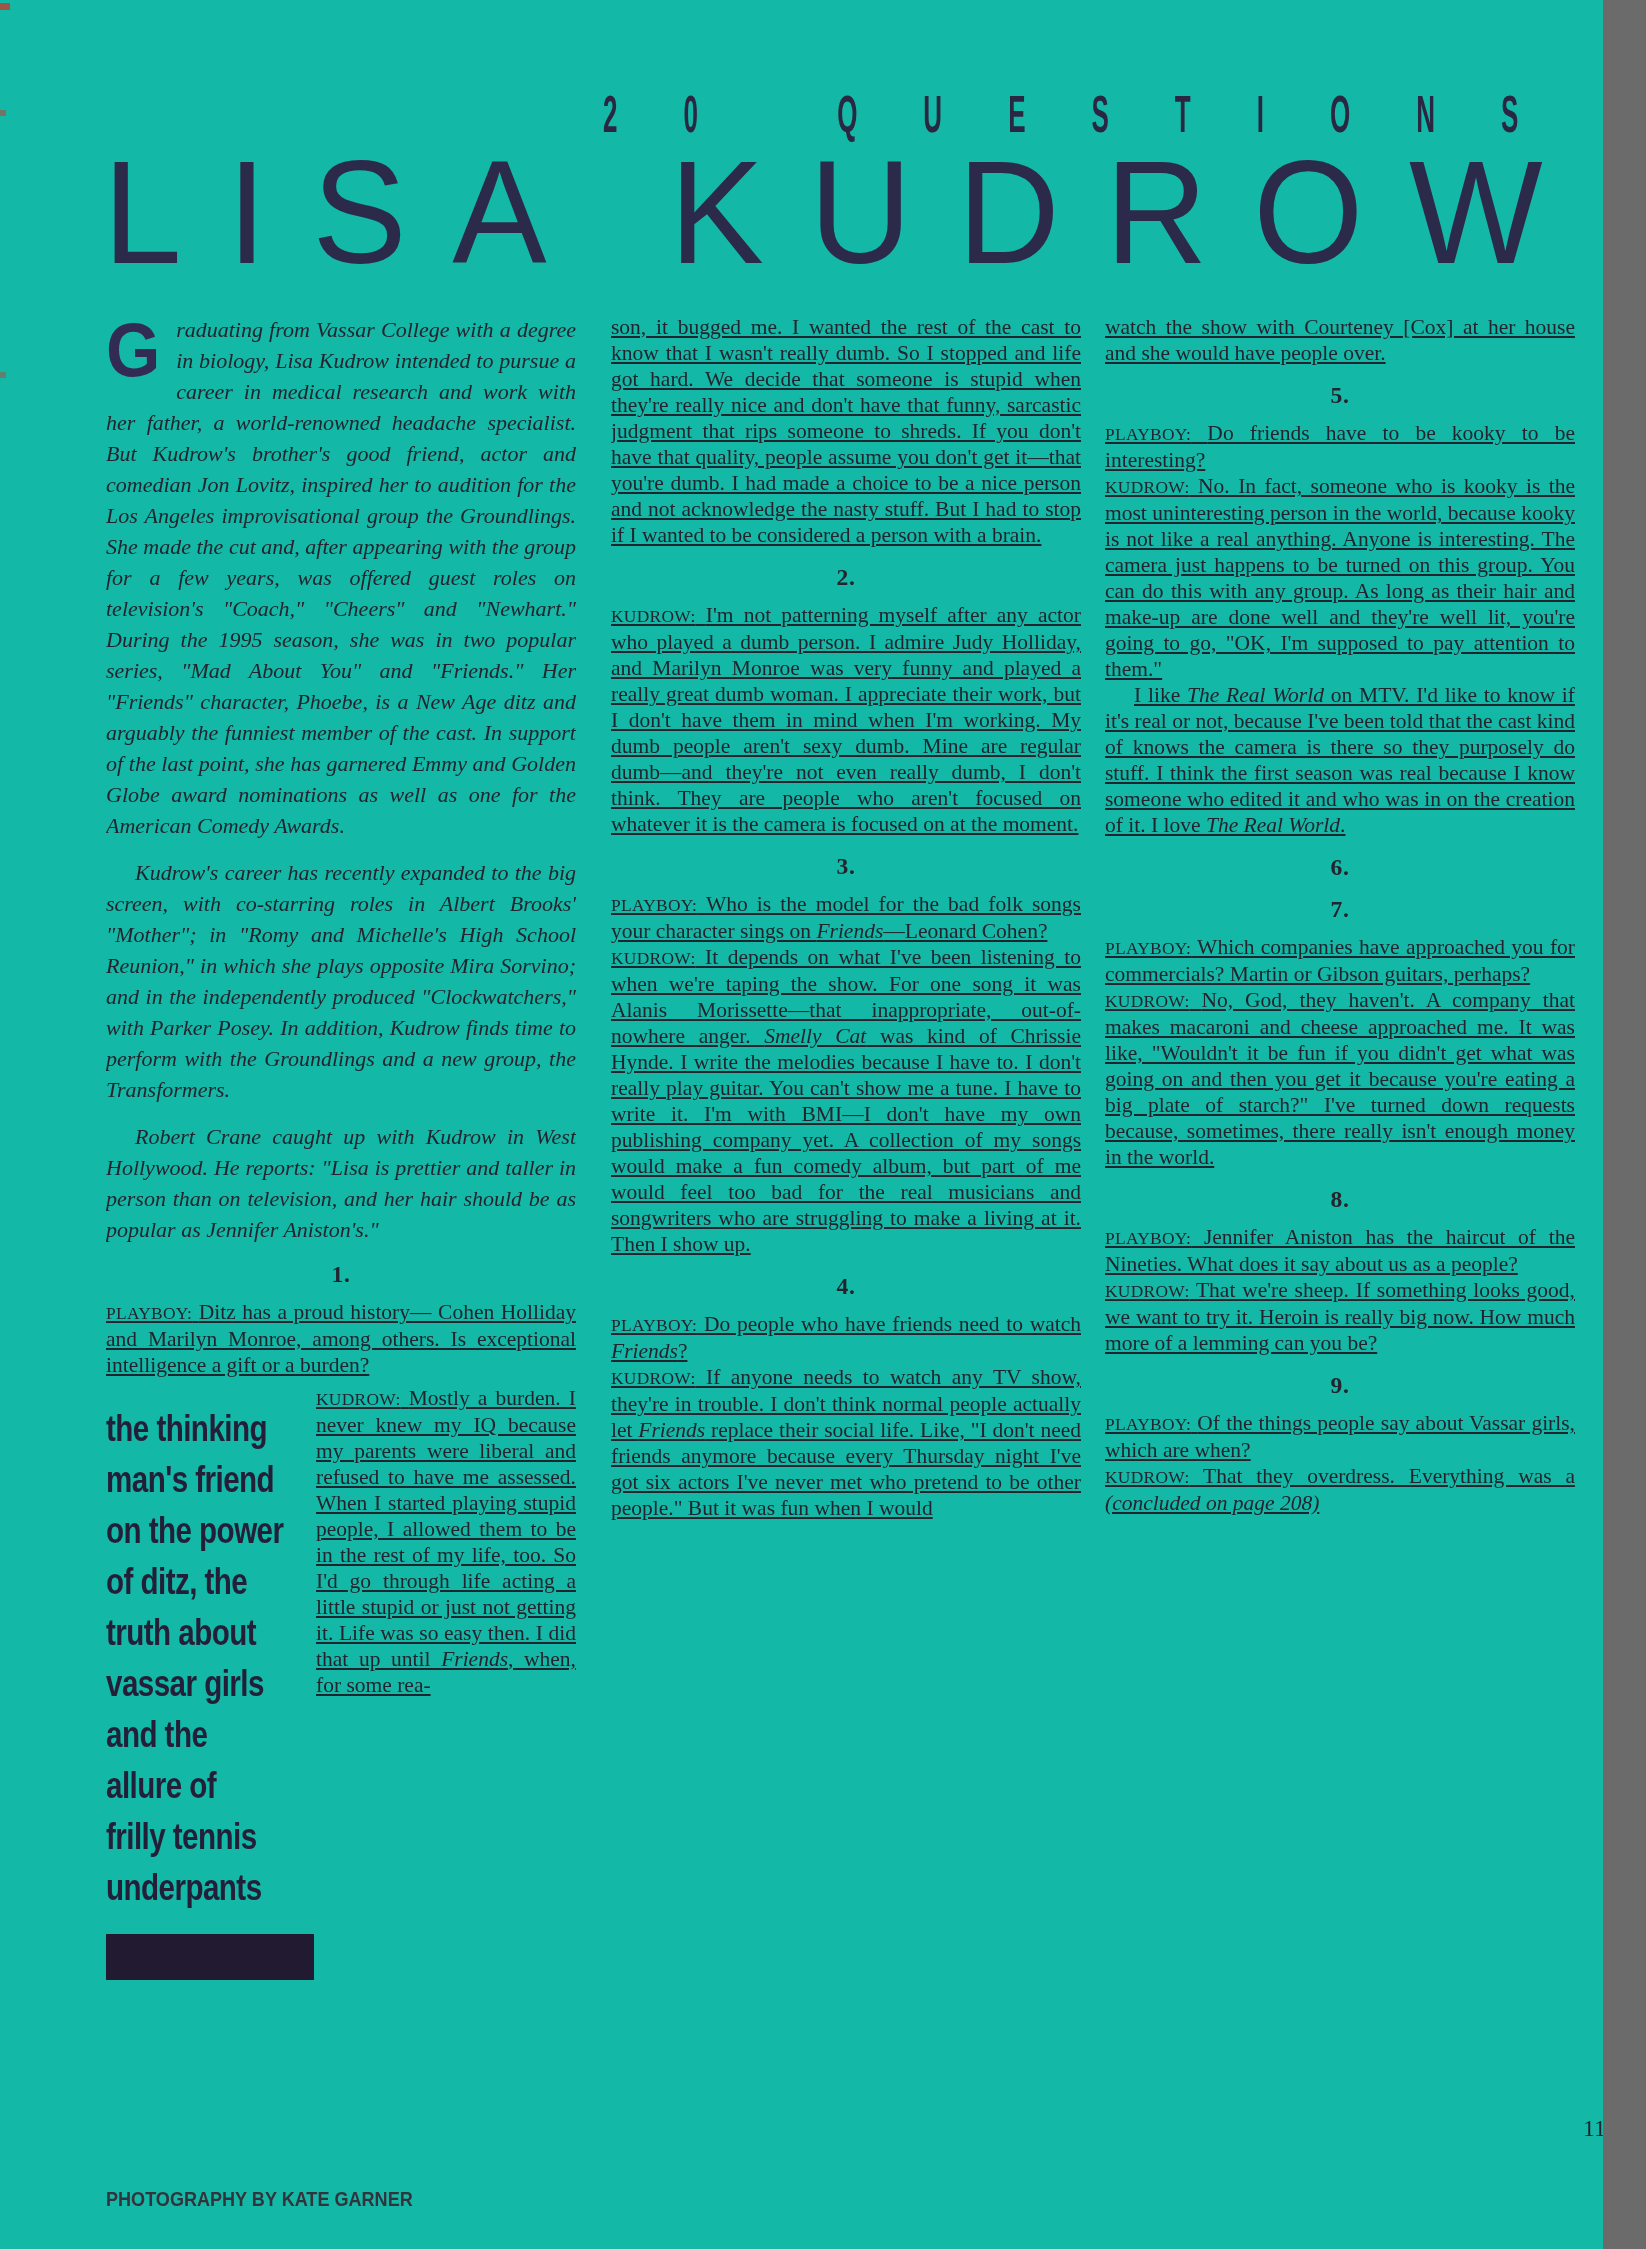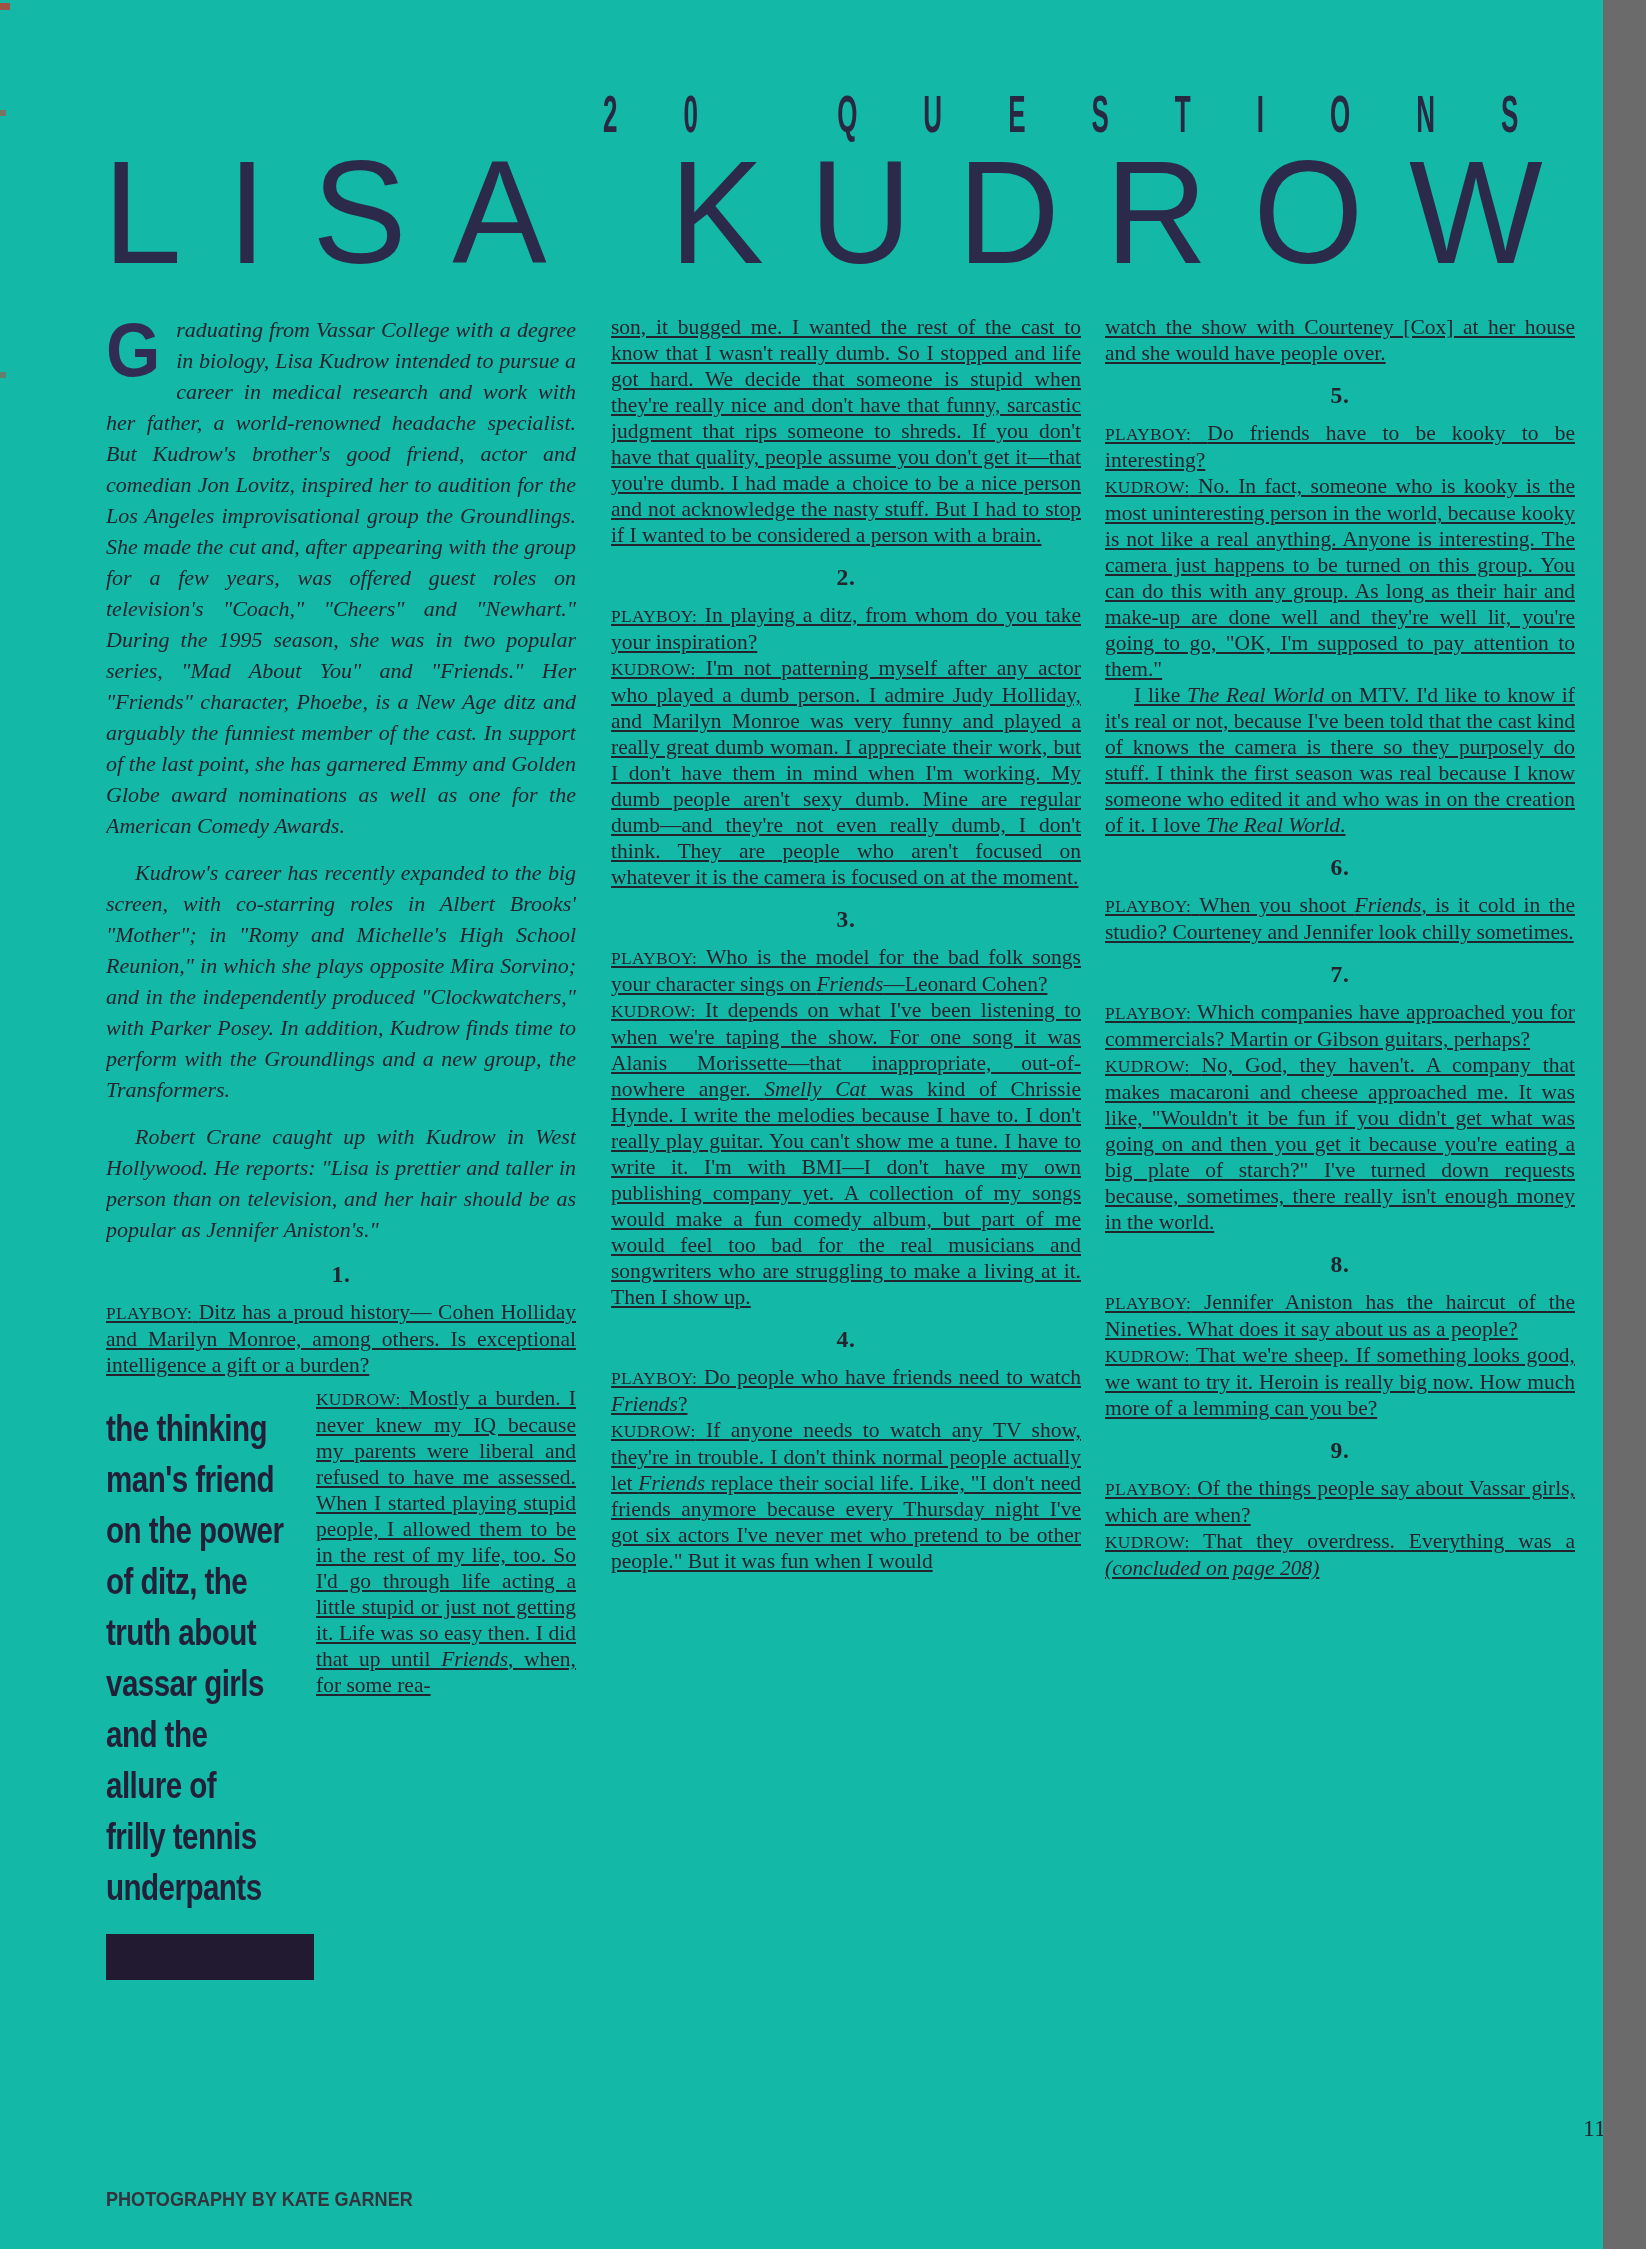--- a/index.html
+++ b/index.html
@@ -87,38 +87,36 @@
       </div>
       <div class="ans qa">
         <p><span class="sp">KUDROW:</span> <span>Mostly a burden. I never knew my IQ because my parents were liberal and refused to have me assessed. When I started playing stupid people, I allowed them to be in the rest of my life, too. So I'd go through life acting a little stupid or just not getting it. Life was so easy then. I did that up until <i>Friends</i>, when, for some rea-</span></p>
       </div>
     </div>
   </div>
 
   <div class="col col-mid qa">
     <p>son, it bugged me. I wanted the rest of the cast to know that I wasn't really dumb. So I stopped and life got hard. We decide that someone is stupid when they're really nice and don't have that funny, sarcastic judgment that rips someone to shreds. If you don't have that quality, people assume you don't get it—that you're dumb. I had made a choice to be a nice person and not acknowledge the nasty stuff. But I had to stop if I wanted to be considered a person with a brain.</p>
     <div class="qnum">2.</div>
-    <p><span class="sp">PLAYBOY:</span> <span>In playing a ditz, from whom do you take your inspiration?</span></p>
     <p><span class="sp">KUDROW:</span> <span>I'm not patterning myself after any actor who played a dumb person. I admire Judy Holliday, and Marilyn Monroe was very funny and played a really great dumb woman. I appreciate their work, but I don't have them in mind when I'm working. My dumb people aren't sexy dumb. Mine are regular dumb—and they're not even really dumb, I don't think. They are people who aren't focused on whatever it is the camera is focused on at the moment.</span></p>
     <div class="qnum">3.</div>
     <p><span class="sp">PLAYBOY:</span> <span>Who is the model for the bad folk songs your character sings on <i>Friends</i>—Leonard Cohen?</span></p>
     <p><span class="sp">KUDROW:</span> <span>It depends on what I've been listening to when we're taping the show. For one song it was Alanis Morissette—that inappropriate, out-of-nowhere anger. <i>Smelly Cat</i> was kind of Chrissie Hynde. I write the melodies because I have to. I don't really play guitar. You can't show me a tune. I have to write it. I'm with BMI—I don't have my own publishing company yet. A collection of my songs would make a fun comedy album, but part of me would feel too bad for the real musicians and songwriters who are struggling to make a living at it. Then I show up.</span></p>
     <div class="qnum">4.</div>
     <p><span class="sp">PLAYBOY:</span> <span>Do people who have friends need to watch <i>Friends</i>?</span></p>
     <p><span class="sp">KUDROW:</span> <span>If anyone needs to watch any TV show, they're in trouble. I don't think normal people actually let <i>Friends</i> replace their social life. Like, "I don't need friends anymore because every Thursday night I've got six actors I've never met who pretend to be other people." But it was fun when I would</span></p>
   </div>
 
   <div class="col col-right qa">
     <p>watch the show with Courteney [Cox] at her house and she would have people over.</p>
     <div class="qnum">5.</div>
     <p><span class="sp">PLAYBOY:</span> <span>Do friends have to be kooky to be interesting?</span></p>
     <p><span class="sp">KUDROW:</span> <span>No. In fact, someone who is kooky is the most uninteresting person in the world, because kooky is not like a real anything. Anyone is interesting. The camera just happens to be turned on this group. You can do this with any group. As long as their hair and make-up are done well and they're well lit, you're going to go, "OK, I'm supposed to pay attention to them."</span></p>
     <p class="indent">I like <i>The Real World</i> on MTV. I'd like to know if it's real or not, because I've been told that the cast kind of knows the camera is there so they purposely do stuff. I think the first season was real because I know someone who edited it and who was in on the creation of it. I love <i>The Real World</i>.</p>
     <div class="qnum">6.</div>
-    <p><span class="sp">PLAYBOY:</span> <span>When you shoot <i>Friends</i>, is it cold in the studio? Courteney and Jennifer look chilly sometimes.</span></p>
     <div class="qnum">7.</div>
     <p><span class="sp">PLAYBOY:</span> <span>Which companies have approached you for commercials? Martin or Gibson guitars, perhaps?</span></p>
     <p><span class="sp">KUDROW:</span> <span>No, God, they haven't. A company that makes macaroni and cheese approached me. It was like, "Wouldn't it be fun if you didn't get what was going on and then you get it because you're eating a big plate of starch?" I've turned down requests because, sometimes, there really isn't enough money in the world.</span></p>
     <div class="qnum">8.</div>
     <p><span class="sp">PLAYBOY:</span> <span>Jennifer Aniston has the haircut of the Nineties. What does it say about us as a people?</span></p>
     <p><span class="sp">KUDROW:</span> <span>That we're sheep. If something looks good, we want to try it. Heroin is really big now. How much more of a lemming can you be?</span></p>
     <div class="qnum">9.</div>
     <p><span class="sp">PLAYBOY:</span> <span>Of the things people say about Vassar girls, which are when?</span></p>
     <p><span class="sp">KUDROW:</span> <span>That they overdress. Everything was a   <i>(concluded on page 208)</i></span></p>
   </div>

